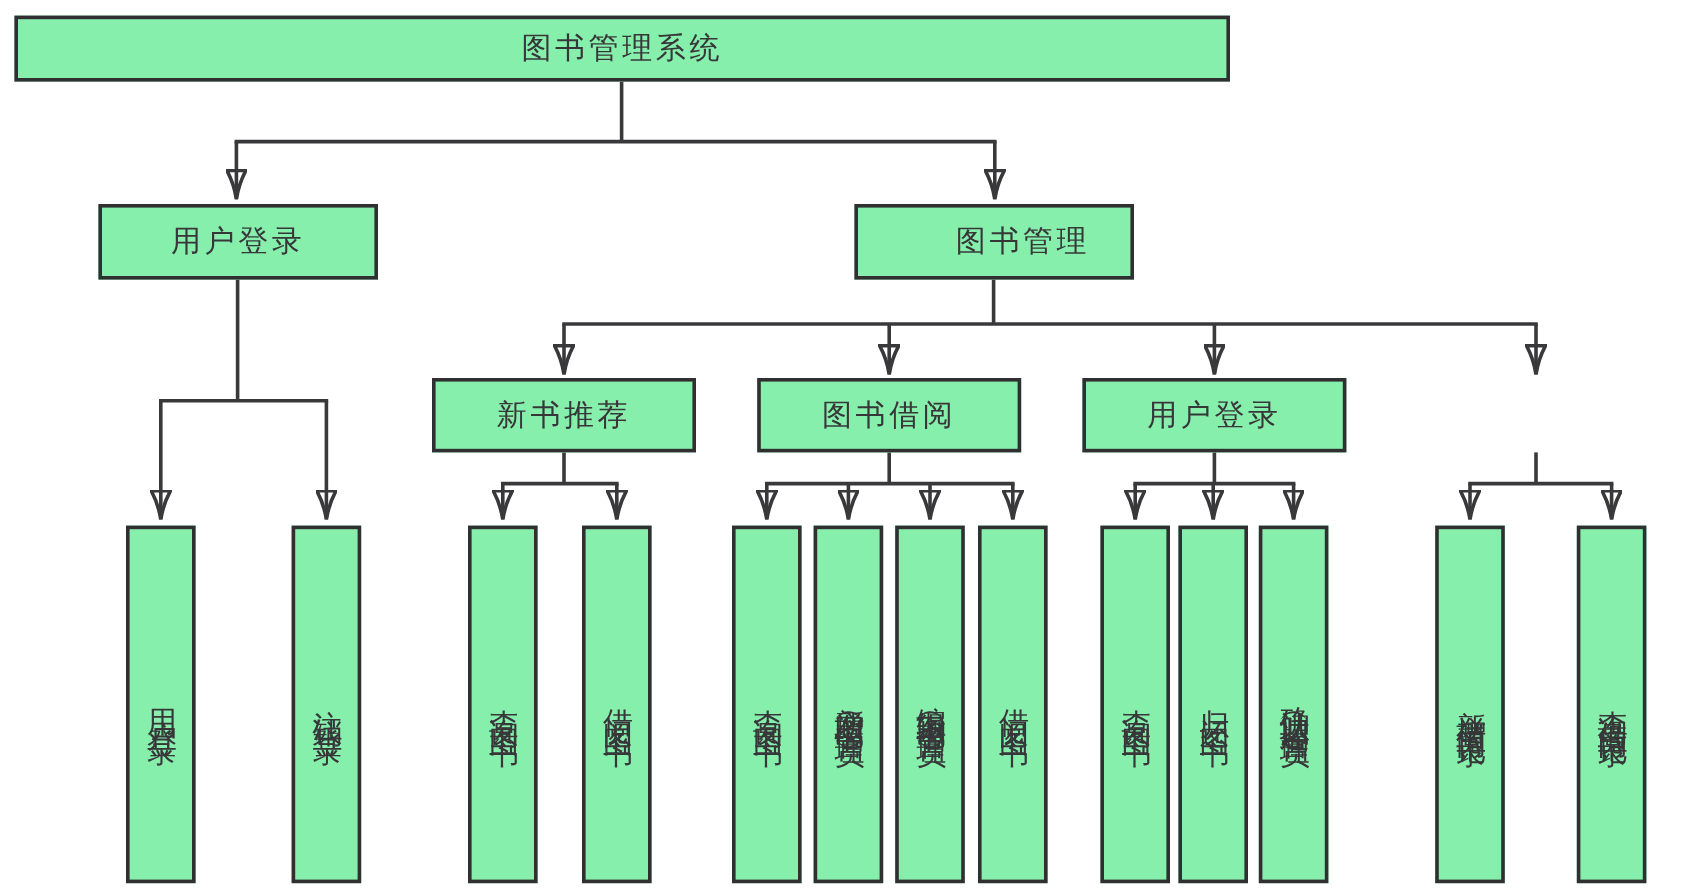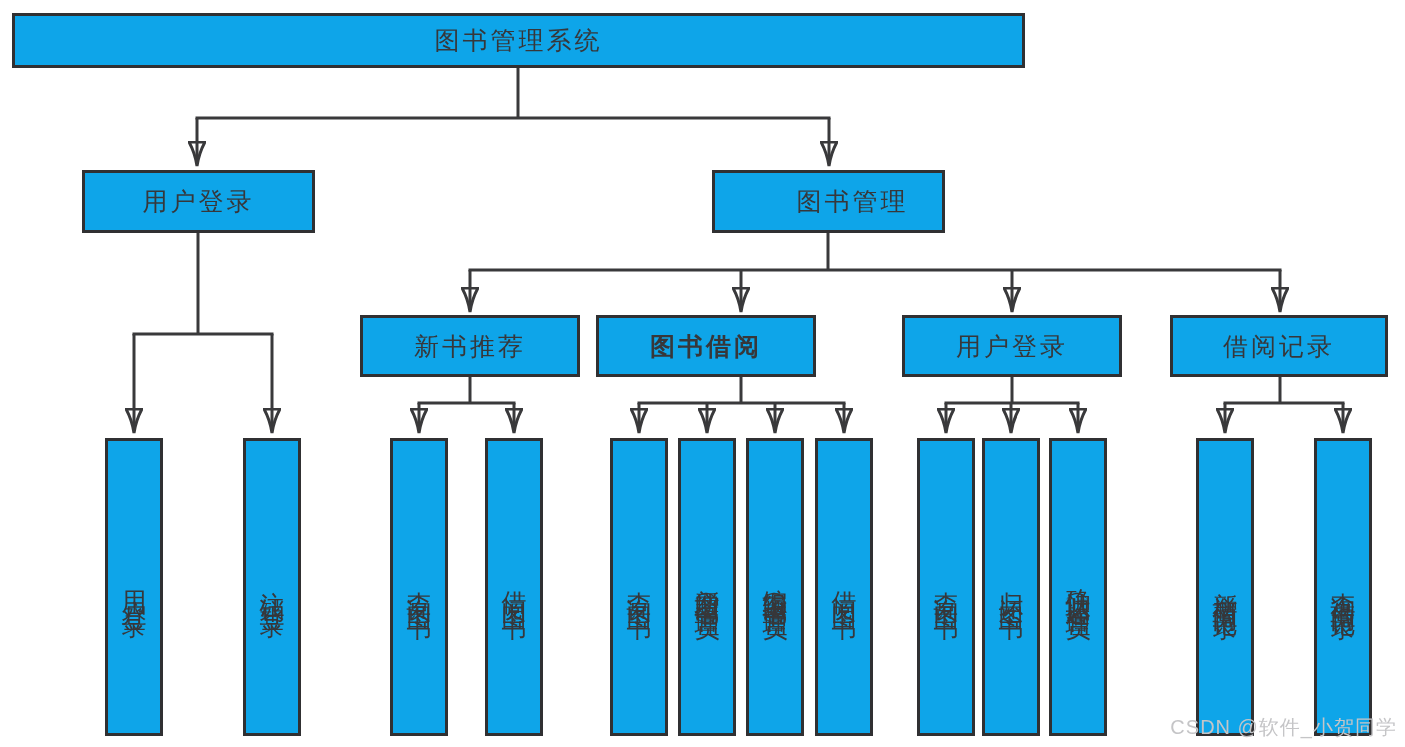--- a/index.html
+++ b/index.html
@@ -24,21 +24,21 @@
     pointer-events: none;
   }
   .connectors path {
     stroke: #39393b;
     stroke-width: 3;
     fill: none;
   }
   .node {
     position: absolute;
     box-sizing: border-box;
-    background: #0ea5e9;
+    background: #86efac;
     border: 3px solid #303032;
     display: flex;
     align-items: center;
     justify-content: center;
     text-align: center;
   }
   .h-label {
     font-size: 25px;
     letter-spacing: 3px;
     white-space: nowrap;
@@ -62,21 +62,21 @@
     letter-spacing: 1px;
     color: #c5c5c7;
     white-space: nowrap;
     z-index: 5;
   }
   
   #n-root        { left: 12px;   top: 13px;  width: 1013px; height: 55px; }
   #n-userlogin   { left: 82px;   top: 170px; width: 233px;  height: 63px; }
   #n-bookmgmt    { left: 712px;  top: 170px; width: 233px;  height: 63px; padding-left: 48px; }
   #n-newbook     { left: 360px;  top: 315px; width: 220px;  height: 62px; justify-content: center; }
-  #n-bookborrow  { left: 596px;  top: 315px; width: 220px;  height: 62px; font-weight: bold; }
+  #n-bookborrow  { left: 631px;  top: 315px; width: 220px;  height: 62px; }
   #n-curborrow   { left: 902px;  top: 315px; width: 220px;  height: 62px; }
   #n-borrowrec   { left: 1170px; top: 315px; width: 218px;  height: 62px; }
   .leaf { top: 438px; width: 58px; height: 298px; }
   #l-g1a { left: 105px; }  #l-g1b { left: 243px; }
   #l-g2a { left: 390px; }  #l-g2b { left: 485px; }
   #l-g3a { left: 610px; }  #l-g3b { left: 678px; }  #l-g3c { left: 746px; }  #l-g3d { left: 815px; }
   #l-g4a { left: 917px; }  #l-g4b { left: 982px; }  #l-g4c { left: 1049px; }
   #l-g5a { left: 1196px; } #l-g5b { left: 1314px; }
 </style>
 </head>
@@ -145,23 +145,20 @@
 
   <div class="node" id="n-newbook">
     <span class="h-label">新书推荐</span>
   </div>
   <div class="node" id="n-bookborrow">
     <span class="h-label">图书借阅</span>
   </div>
   <div class="node" id="n-curborrow">
     <span class="h-label">用户登录</span>
   </div>
-  <div class="node" id="n-borrowrec">
-    <span class="h-label">借阅记录</span>
-  </div>
 
   <div class="node leaf" id="l-g1a">
     <span class="v-text sp-wide">用户登录</span>
   </div>
   <div class="node leaf" id="l-g1b">
     <span class="v-text sp-wide">注销登录</span>
   </div>
 
   <div class="node leaf" id="l-g2a">
     <span class="v-text sp-wide">查询图书</span>
@@ -193,15 +190,14 @@
     <span class="v-text sp-tight">确认归还（管理员）</span>
   </div>
 
   <div class="node leaf" id="l-g5a">
     <span class="v-text sp-med">新增借阅记录</span>
   </div>
   <div class="node leaf" id="l-g5b">
     <span class="v-text sp-med">查询借阅记录</span>
   </div>
 
-  <div class="watermark">CSDN @软件_小贺同学</div>
 
 </div>
 
 </body></html>

